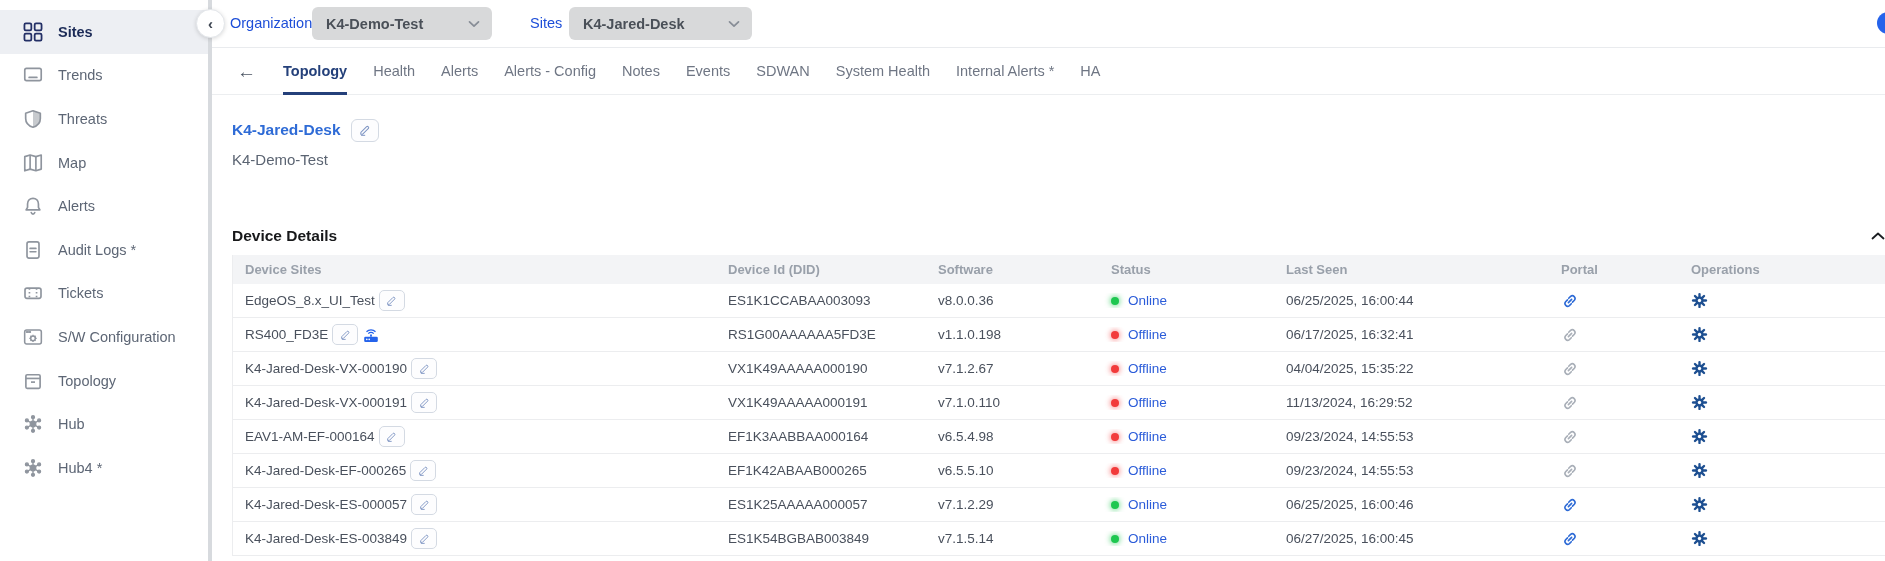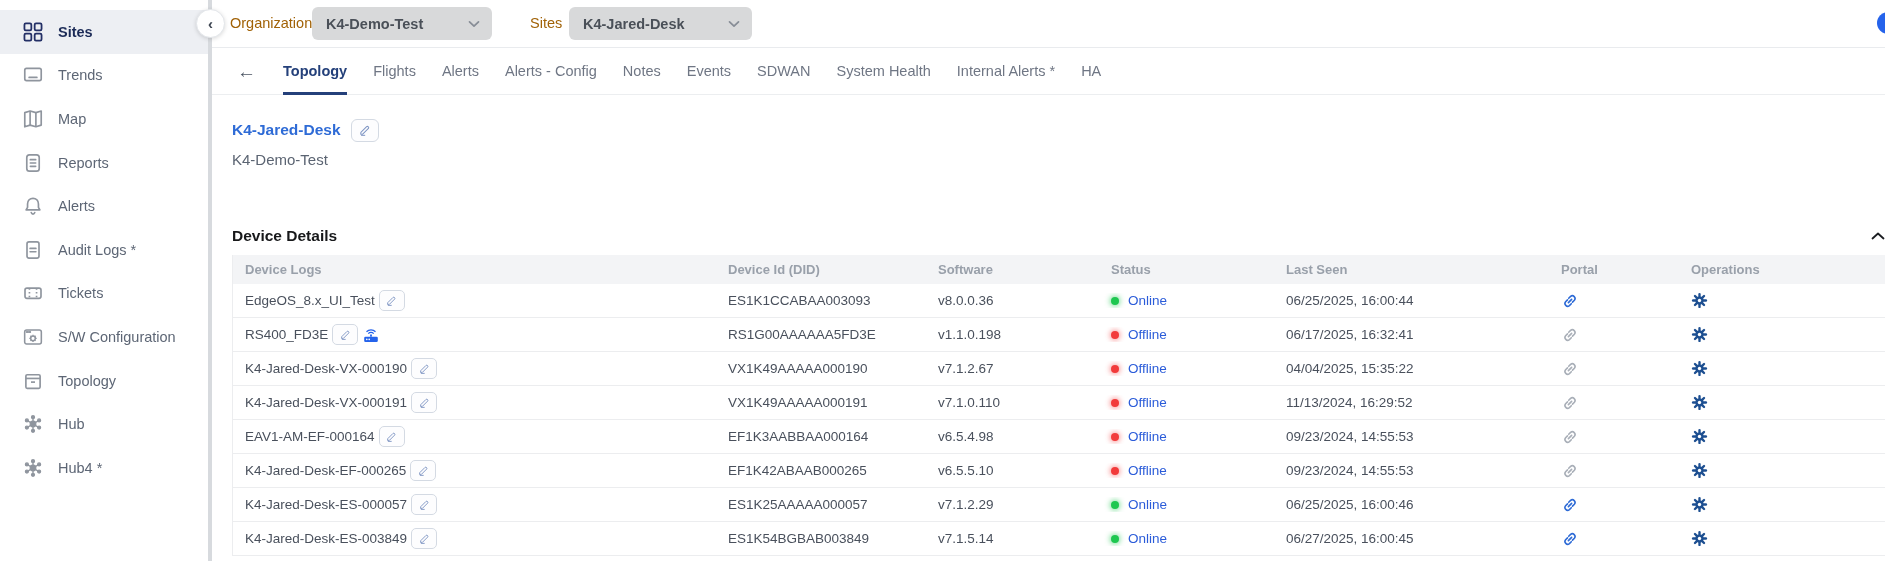--- a/index.html
+++ b/index.html
@@ -12,21 +12,21 @@
   .side-item .icn svg{width:20px;height:20px}
   .side-item.active{background:#edeff3;color:#1c2b57;font-weight:700}
   .side-item.active .icn{color:#232f66}
   .divider{position:absolute;left:208px;top:0;width:4px;height:561px;background:#d7dade;z-index:1}
   .collapse-btn{position:absolute;left:196px;top:9px;width:27px;height:27px;border-radius:50%;background:#fff;
     border:1px solid #e3e6ea;box-shadow:0 1px 4px rgba(0,0,0,.15);display:flex;align-items:center;justify-content:center;
     font-size:15px;font-weight:700;color:#3c4450;z-index:5;cursor:pointer}
   
   .main{position:absolute;left:212px;top:0;right:0;height:561px;background:#fff}
   .topbar{position:relative;height:47px;border-bottom:1px solid #e9ebee;background:#fff}
-  .tb-label{position:absolute;top:15px;font-size:14.5px;color:#a16207}
+  .tb-label{position:absolute;top:15px;font-size:14.5px;color:#1d4ed8}
   .pill{position:absolute;top:7px;height:33px;background:#d8d9da;border-radius:6px;display:flex;align-items:center;
     justify-content:space-between;padding:0 12px 0 14px;box-sizing:border-box;font-size:14.5px;font-weight:700;color:#4a5058;cursor:pointer}
   .pill .chev{display:inline-flex;width:12px;height:8px;margin-left:10px}
   .corner-circle{position:absolute;left:1877px;top:12px;width:22px;height:22px;border-radius:50%;background:#2563eb;z-index:6;cursor:pointer}
   
   .tabbar{position:relative;height:46px;border-bottom:1px solid #eceef0;display:flex;align-items:center;padding-left:25px;background:#fff}
   .back{font-size:19px;color:#4b5563;margin-right:27px;cursor:pointer;line-height:1}
   .tab{font-size:14.5px;color:#6f7684;font-weight:500;position:relative;height:46px;display:flex;align-items:center;
     white-space:nowrap;margin-right:26px;cursor:pointer}
   .tab.active{color:#24407a;font-weight:700}
@@ -82,37 +82,35 @@
         <svg viewBox="0 0 18 18" fill="none" stroke="currentColor" stroke-width="1.5" stroke-linecap="round">
           <rect x="1.6" y="3" width="14.8" height="11" rx="1.6"></rect>
           <line x1="5.5" y1="11.2" x2="12.5" y2="11.2"></line>
         </svg>
       </span>
       <span>Trends</span>
     </div>
     <div class="side-item">
       <span class="icn">
         <svg viewBox="0 0 18 18" fill="none" stroke="currentColor" stroke-width="1.5" stroke-linejoin="round">
+          <path d="M9 1.6 15.6 3.8 V8.5 C15.6 12.5 12.9 15.2 9 16.4 5.1 15.2 2.4 12.5 2.4 8.5 V3.8 Z"></path>
+          <path d="M9 1.6 15.6 3.8 V8.5 C15.6 12.5 12.9 15.2 9 16.4 Z" fill="currentColor" stroke="none" opacity="0.5"></path>
+        </svg>
+      </span>
+      <span>Threats</span>
+    </div>
+    <div class="side-item">
+      <span class="icn">
+        <svg viewBox="0 0 18 18" fill="none" stroke="currentColor" stroke-width="1.5" stroke-linejoin="round">
           <path d="M1.6 3.3 6.4 1.8 11.6 3.3 16.4 1.8 V14.5 L11.6 16 6.4 14.5 1.6 16 Z"></path>
           <line x1="6.4" y1="1.8" x2="6.4" y2="14.5"></line>
           <line x1="11.6" y1="3.3" x2="11.6" y2="16"></line>
         </svg>
       </span>
       <span>Map</span>
-    </div>
-    <div class="side-item">
-      <span class="icn">
-        <svg viewBox="0 0 18 18" fill="none" stroke="currentColor" stroke-width="1.5" stroke-linecap="round">
-          <rect x="3.4" y="1.7" width="11.2" height="14.6" rx="2.4"></rect>
-          <line x1="6.6" y1="6" x2="11.4" y2="6"></line>
-          <line x1="6.6" y1="9" x2="11.4" y2="9"></line>
-          <line x1="6.6" y1="12" x2="11.4" y2="12"></line>
-        </svg>
-      </span>
-      <span>Reports</span>
     </div>
     <div class="side-item">
       <span class="icn">
         <svg viewBox="0 0 18 18" fill="none" stroke="currentColor" stroke-width="1.5" stroke-linejoin="round" stroke-linecap="round">
           <path d="M9 2.1 C11.8 2.1 13.9 4.3 13.9 7.1 V10.2 L15.2 12.5 H2.8 L4.1 10.2 V7.1 C4.1 4.3 6.2 2.1 9 2.1 Z"></path>
           <path d="M7.4 14.9 C7.7 15.8 8.3 16.3 9 16.3 9.7 16.3 10.3 15.8 10.6 14.9"></path>
         </svg>
       </span>
       <span>Alerts</span>
     </div>
@@ -234,21 +232,21 @@
         <svg viewBox="0 0 12 8" fill="none" stroke="#878d96" stroke-width="1.7" stroke-linecap="round" stroke-linejoin="round">
             <path d="M1.5 1.8 6 6.2 10.5 1.8"></path>
           </svg>
       </span>
     </div>
   </header>
 
   <div class="tabbar">
     <span class="back">←</span>
   <div class="tab active">Topology</div>
-      <div class="tab">Flights</div>
+      <div class="tab">Health</div>
       <div class="tab">Alerts</div>
       <div class="tab">Alerts - Config</div>
       <div class="tab">Notes</div>
       <div class="tab">Events</div>
       <div class="tab">SDWAN</div>
       <div class="tab">System Health</div>
       <div class="tab">Internal Alerts *</div>
       <div class="tab">HA</div>
     </div>
 
@@ -268,21 +266,21 @@
       <span class="dd-title">Device Details</span>
       <span class="dd-collapse">
         <svg viewBox="0 0 14 8" fill="none" stroke="#1b1d21" stroke-width="1.8" stroke-linecap="round" stroke-linejoin="round">
             <path d="M1.5 6.5 7 1.5 12.5 6.5"></path>
           </svg>
       </span>
     </div>
 
     <div class="dtable">
       <div class="thead">
-          <div class="cell">Device Logs</div>
+          <div class="cell">Device Sites</div>
           <div class="cell">Device Id (DID)</div>
           <div class="cell">Software</div>
           <div class="cell">Status</div>
           <div class="cell">Last Seen</div>
           <div class="cell">Portal</div>
           <div class="cell">Operations</div>
         </div>
       <div class="tbody">
           <div class="trow">
             <div class="cell cell-name">

